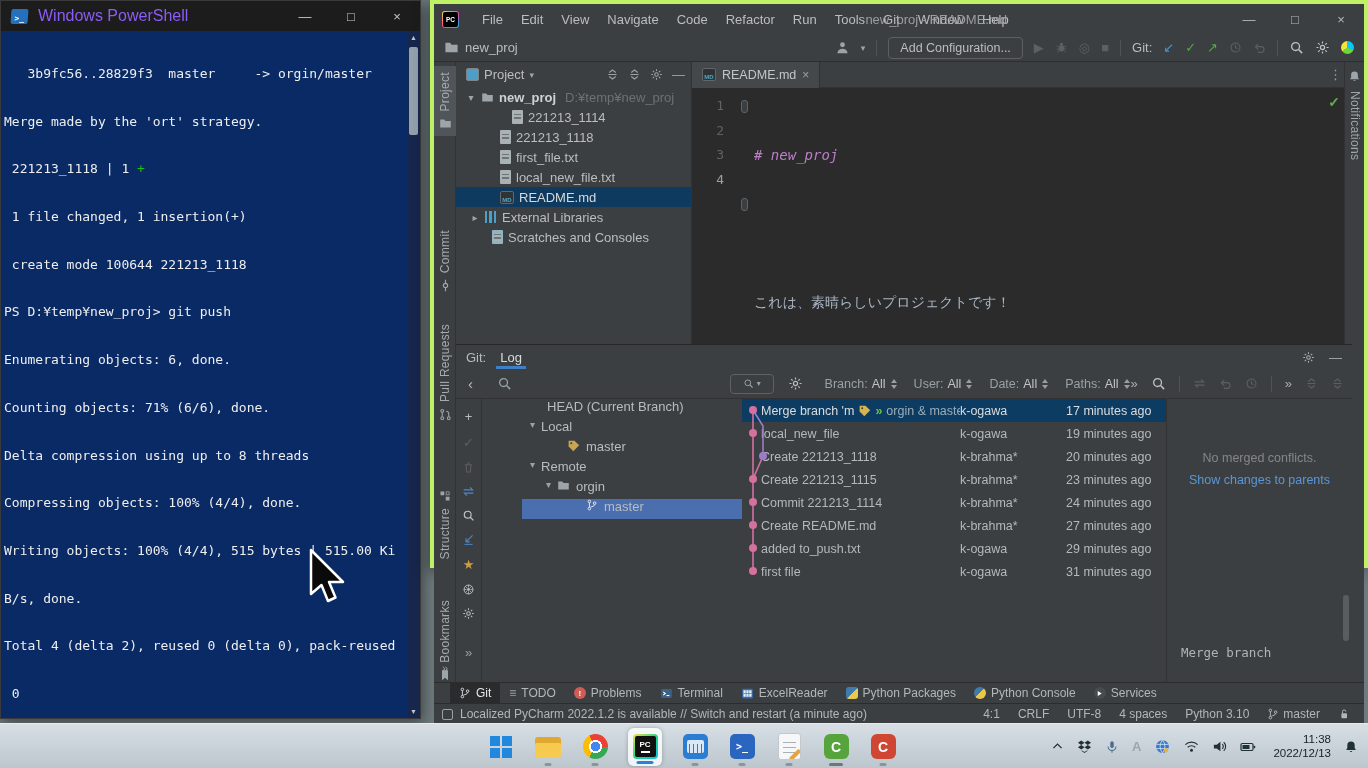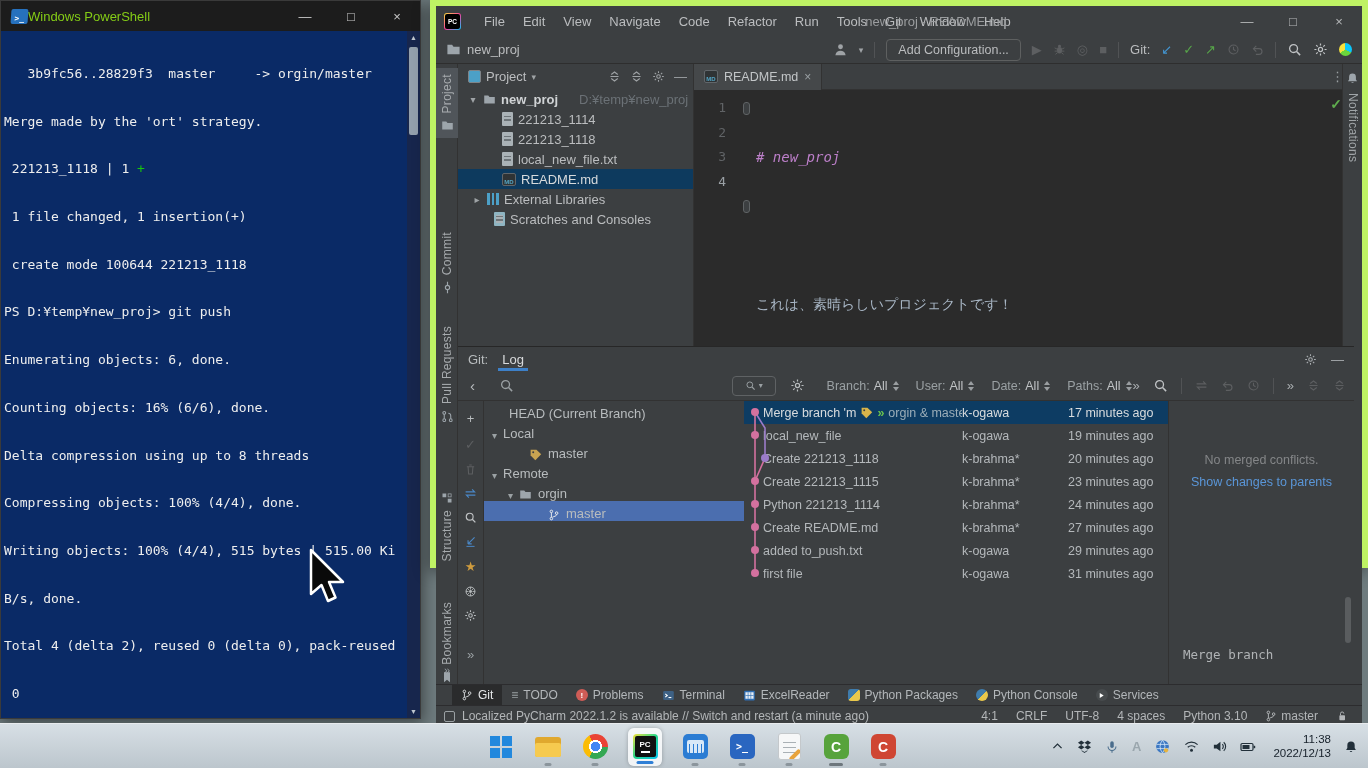--- a/index.html
+++ b/index.html
@@ -11,32 +11,32 @@
   .ud{display:inline-block;width:8px;height:10px;position:relative;margin-left:4px;}
   .ud::before,.ud::after{content:"";position:absolute;left:1px;border-left:3.5px solid transparent;border-right:3.5px solid transparent;}
   .ud::before{top:0;border-bottom:4px solid #9a9ea1;}
   .ud::after{bottom:0;border-top:4px solid #9a9ea1;}
   .vsep{width:1px;height:16px;background:#515355;flex:none;}
 
   
   .ps-window{position:absolute;left:0;top:0;width:421px;height:719px;background:#0a2a66;border:1px solid #3a3a3a;box-shadow:2px 4px 14px rgba(0,0,0,.45);}
   .ps-titlebar{position:absolute;left:0;top:0;right:0;height:30px;background:#1c1c1c;display:flex;align-items:center;padding-left:10px;}
   .ps-appicon{width:17px;height:15px;background:#2671be;color:#fff;border-radius:2px;font:bold 8px "DejaVu Sans Mono",monospace;display:flex;align-items:flex-end;justify-content:center;padding-bottom:1px;transform:skewX(-4deg);}
-  .ps-title{color:#84cc16;font-size:13px;}
+  .ps-title{color:#8b5cf6;font-size:16px;margin-left:10px;}
   .ps-controls{margin-left:auto;display:flex;height:30px;}
   .ps-ctl{width:46px;height:30px;display:flex;align-items:center;justify-content:center;color:#c8c8c8;font-size:13px;}
   .ps-console{position:absolute;left:0;top:30px;right:13px;bottom:0;padding:3px 0 0 3px;
     font-family:"DejaVu Sans Mono",monospace;font-size:13px;line-height:15.9px;color:#eeeeee;white-space:pre;overflow:hidden;}
   .ps-green{color:#16c60c;}
   .ps-scroll{position:absolute;right:0;top:30px;width:13px;bottom:0;background:#17264d;}
   .ps-scroll .arr{position:absolute;left:0;width:13px;height:13px;color:#bfc6cf;font-size:7px;line-height:13px;text-align:center;}
   .ps-thumb{position:absolute;left:2px;top:16px;width:9px;height:88px;background:#93a0ad;border-radius:2px;}
 
   
-  .pc-window{position:absolute;left:430px;top:0;width:938px;height:568px;background:#3c3f41;border:6px solid #bef264;box-shadow:-2px 4px 14px rgba(0,0,0,.4);color:#bbbdbf;}
+  .pc-window{position:absolute;left:430px;top:0;width:938px;height:568px;background:#3c3f41;border:4px solid #bef264;box-shadow:-2px 4px 14px rgba(0,0,0,.4);color:#bbbdbf;}
   .pc-titlebar{position:absolute;left:0;top:0;right:0;height:30px;display:flex;align-items:center;padding-left:8px;background:#3c3f41;}
   .pc-logo{width:17px;height:17px;border-radius:3px;background:linear-gradient(#000,#000) padding-box,linear-gradient(135deg,#f7e13c,#fc3d9a,#09c6fb) border-box;border:1.5px solid transparent;color:#fff;font:bold 6.5px "Liberation Sans",sans-serif;display:flex;align-items:center;justify-content:center;}
   .pc-menus{display:flex;margin-left:14px;gap:0;}
   .pc-menus span{padding:0 9px;font-size:13px;color:#bbbdbf;}
   .pc-wintitle{position:absolute;left:54%;transform:translateX(-50%);font-size:13px;color:#9b9d9f;white-space:nowrap;}
   .pc-controls{margin-left:auto;display:flex;}
   .pc-ctl{width:46px;height:30px;display:flex;align-items:center;justify-content:center;color:#b6b8ba;font-size:13px;}
   .pc-toolbar{position:absolute;left:0;top:30px;right:0;height:28px;display:flex;align-items:center;padding:0 10px;border-bottom:1px solid #2e2e2e;}
   .tb-left{display:flex;align-items:center;gap:6px;font-size:13px;color:#bbbdbf;}
   .tb-right{margin-left:auto;display:flex;align-items:center;gap:11px;}
@@ -56,21 +56,21 @@
   .stripe-r{position:absolute;right:0;top:58px;width:20px;height:620px;border-left:1px solid #323232;background:#3c3f41;display:flex;flex-direction:column;align-items:center;padding-top:8px;gap:8px;}
   .bell-dot{position:relative;}
   .bell-dot::after{content:"";position:absolute;right:-1px;top:-1px;width:5px;height:5px;border-radius:50%;background:#4394cf;}
 
   
   .proj{position:absolute;left:22px;top:58px;width:236px;height:282px;background:#3c3f41;border-right:1px solid #323232;font-size:13px;}
   .proj-head{height:25px;display:flex;align-items:center;padding:0 6px 0 10px;gap:5px;color:#bbbdbf;}
   .proj-head .sp{margin-left:auto;display:flex;gap:9px;align-items:center;color:#9fa3a6;}
   .trow{height:20px;display:flex;align-items:center;gap:5px;color:#bbbdbf;white-space:nowrap;}
   .trow .chev{width:10px;text-align:center;color:#9fa3a6;font-size:10px;flex:none;}
-  .path{color:#6b7176;margin-left:16px;}
+  .path{color:#6b7176;margin-left:4px;}
   .f-ic{width:11px;height:14px;background:#aab2b6;border-radius:1px;position:relative;flex:none;}
   .f-ic::after{content:"";position:absolute;left:2px;right:2px;top:3px;height:8px;background:repeating-linear-gradient(#aab2b6 0 1px,#6d7478 1px 2.4px,#aab2b6 2.4px 3.4px);}
   .md-ic{width:14px;height:13px;background:#2f3335;border:1px solid #61666a;border-radius:2px;color:#53a5c5;font:bold 6px "Liberation Sans",sans-serif;display:flex;align-items:flex-end;justify-content:center;flex:none;}
   .lib-ic{width:12px;height:12px;background:repeating-linear-gradient(90deg,#4ca0c7 0 2.5px,transparent 2.5px 4.5px);flex:none;}
   .sel-dark{background:#0d3a5e;color:#d7dadc;}
   .sel-bright{background:#4b6eaf;color:#e8eaec;}
 
   
   .editor{position:absolute;left:258px;top:58px;width:660px;height:282px;background:#2b2b2b;}
   .etabs{position:absolute;left:0;top:0;right:0;height:26px;background:#3c3f41;border-bottom:1px solid #323232;display:flex;align-items:center;}
@@ -94,21 +94,21 @@
   .filters{display:flex;gap:16px;align-items:center;margin-left:22px;font-size:12.5px;}
   .flt{display:flex;align-items:center;}
   .flt .lab{color:#9aa0a3;}
   .flt .val{color:#c0c3c5;margin-left:4px;}
   .gt-right{margin-left:auto;display:flex;gap:13px;align-items:center;}
   .gray-ic{color:#5d5f61;}
   .lite-ic{color:#a9adb0;}
 
   .git-ltools{position:absolute;left:0;top:54px;width:26px;bottom:0;border-right:1px solid #323232;display:flex;flex-direction:column;align-items:center;padding-top:10px;gap:11px;color:#b8bcbe;}
   .branches{position:absolute;left:26px;top:54px;width:260px;bottom:0;}
-  .brow{height:20px;display:flex;align-items:flex-end;gap:6px;color:#b8bcbe;white-space:nowrap;}
+  .brow{height:20px;display:flex;align-items:flex-start;gap:6px;color:#b8bcbe;white-space:nowrap;margin-left:40px;}
   .commits{position:absolute;left:286px;top:54px;width:424px;bottom:0;}
   .crow{height:23px;display:flex;align-items:center;padding-left:19px;color:#b4b8bb;font-size:12.5px;}
   .crow .subj{width:199px;display:flex;align-items:center;gap:4px;white-space:nowrap;overflow:hidden;}
   .crow .auth{width:75px;flex:none;}
   .crow .time{flex:1;margin-left:31px;}
   .crow.sel{background:#0d3c63;color:#d9dcde;}
   .tagtxt{color:#9badb8;}
   .graph{position:absolute;left:0;top:0;}
   .details{position:absolute;left:710px;top:54px;right:0;bottom:0;border-left:1px solid #323232;}
   .det-empty{position:absolute;left:0;right:0;top:52px;text-align:center;color:#848688;font-size:12.5px;}
@@ -309,21 +309,21 @@
       </div>
     </div>
     <div class="ps-console">
       <div class="ps-line">   3b9fc56..28829f3  master     -&gt; orgin/master</div>
       <div class="ps-line">Merge made by the 'ort' strategy.</div>
       <div class="ps-line"><span> 221213_1118 | 1 </span><span class="ps-green">+</span></div>
       <div class="ps-line"> 1 file changed, 1 insertion(+)</div>
       <div class="ps-line"> create mode 100644 221213_1118</div>
       <div class="ps-line">PS D:¥temp¥new_proj&gt; git push</div>
       <div class="ps-line">Enumerating objects: 6, done.</div>
-      <div class="ps-line">Counting objects: 16% (6/6), done.</div>
+      <div class="ps-line">Counting objects: 71% (6/6), done.</div>
       <div class="ps-line">Delta compression using up to 8 threads</div>
       <div class="ps-line">Compressing objects: 100% (4/4), done.</div>
       <div class="ps-line">Writing objects: 100% (4/4), 515 bytes | 515.00 Ki</div>
       <div class="ps-line">B/s, done.</div>
       <div class="ps-line">Total 4 (delta 2), reused 0 (delta 0), pack-reused</div>
       <div class="ps-line"> 0</div>
       
       
       
       
@@ -459,27 +459,31 @@
         </span>
       </div>
       <div class="trow" style="padding-left:10px">
         <span class="chev">▾</span>
         <svg class="ic" style="color:#9da5ab;width:13px;height:13px">
             <use href="#s-folder"></use>
           </svg>
         <span style="font-weight:bold;color:#d0d3d5">new_proj</span>
         <span class="path">D:¥temp¥new_proj</span>
       </div>
-      <div class="trow" style="padding-left:44px">
+      <div class="trow" style="padding-left:56px">
           <span class="f-ic"></span>
           <span>221213_1114</span>
         </div>
       <div class="trow" style="padding-left:44px">
           <span class="f-ic"></span>
           <span>221213_1118</span>
+        </div>
+      <div class="trow" style="padding-left:44px">
+          <span class="f-ic"></span>
+          <span>first_file.txt</span>
         </div>
       <div class="trow" style="padding-left:44px">
           <span class="f-ic"></span>
           <span>local_new_file.txt</span>
         </div>
       <div class="trow sel-dark" style="padding-left:44px">
           <span class="md-ic">MD</span>
           <span>README.md</span>
         </div>
       <div class="trow" style="padding-left:14px">
@@ -699,21 +703,21 @@
         </div>
         <div class="crow">
           <span class="subj">
               <span>Create 221213_1115</span>
             </span>
           <span class="auth">k-brahma*</span>
           <span class="time">23 minutes ago</span>
         </div>
         <div class="crow">
           <span class="subj">
-              <span>Python 221213_1114</span>
+              <span>Commit 221213_1114</span>
             </span>
           <span class="auth">k-brahma*</span>
           <span class="time">24 minutes ago</span>
         </div>
         <div class="crow">
           <span class="subj">
               <span>Create README.md</span>
             </span>
           <span class="auth">k-brahma*</span>
           <span class="time">27 minutes ago</span>

